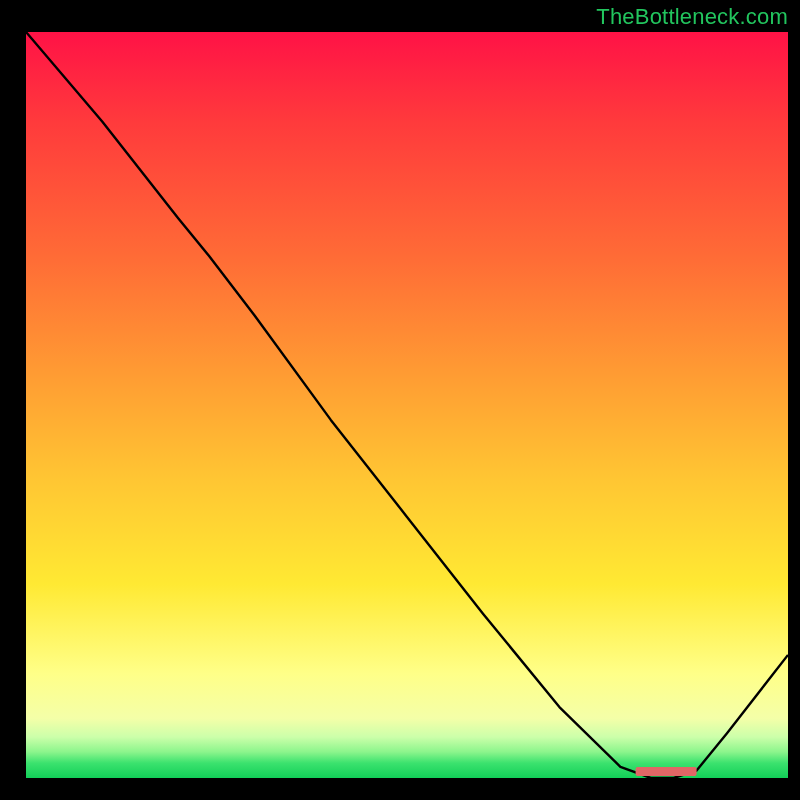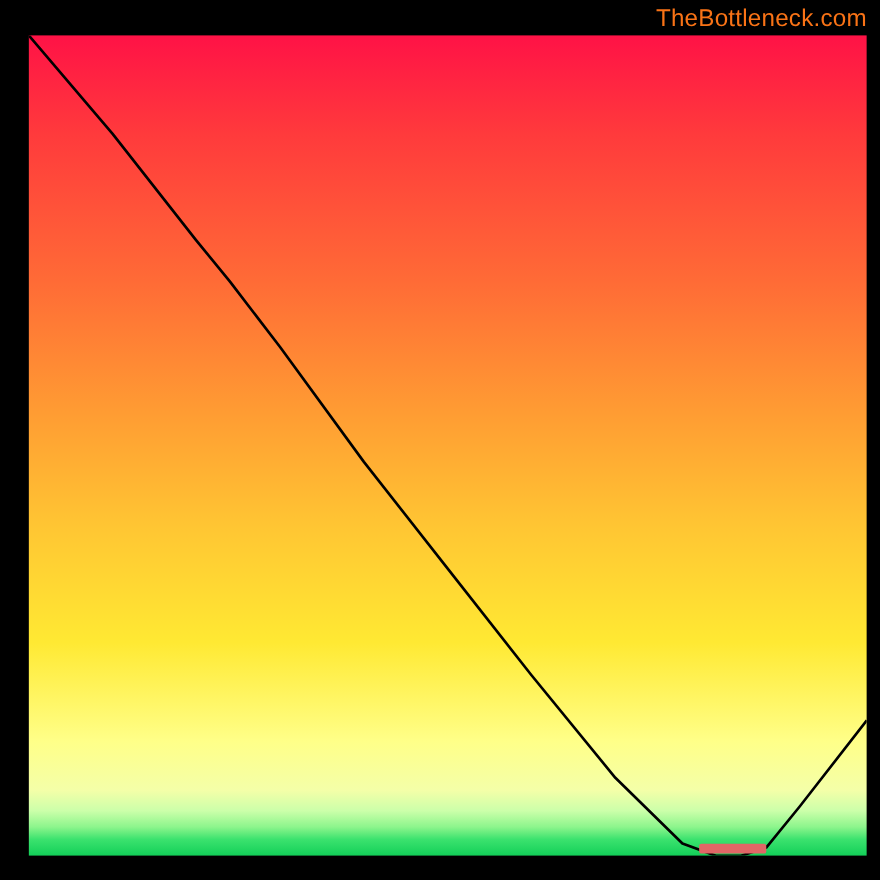--- a/index.html
+++ b/index.html
@@ -15,21 +15,21 @@
     position: absolute;
     top: 0;
     left: 0;
     width: 800px;
     height: 800px;
   }
   .watermark {
     position: absolute;
     top: 4px;
     right: 12px;
-    color: #f97316;
+    color: #22c55e;
     font-size: 22px;
     font-weight: 500;
     letter-spacing: 0.2px;
     z-index: 10;
   }
   .plot-area {
     position: absolute;
     top: 32px;
     left: 26px;
     width: 762px;   

